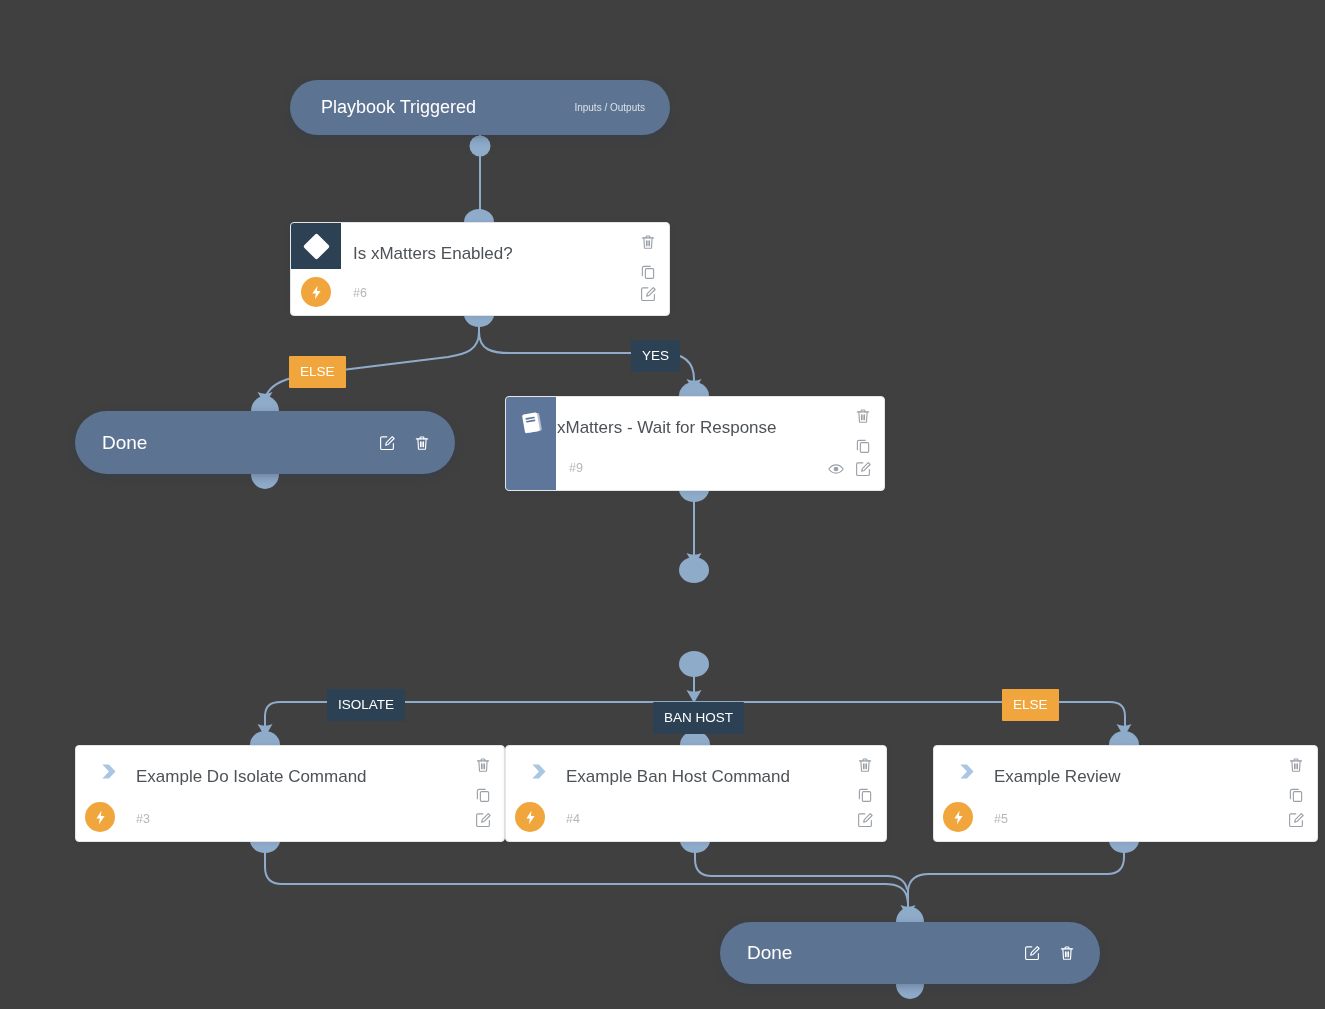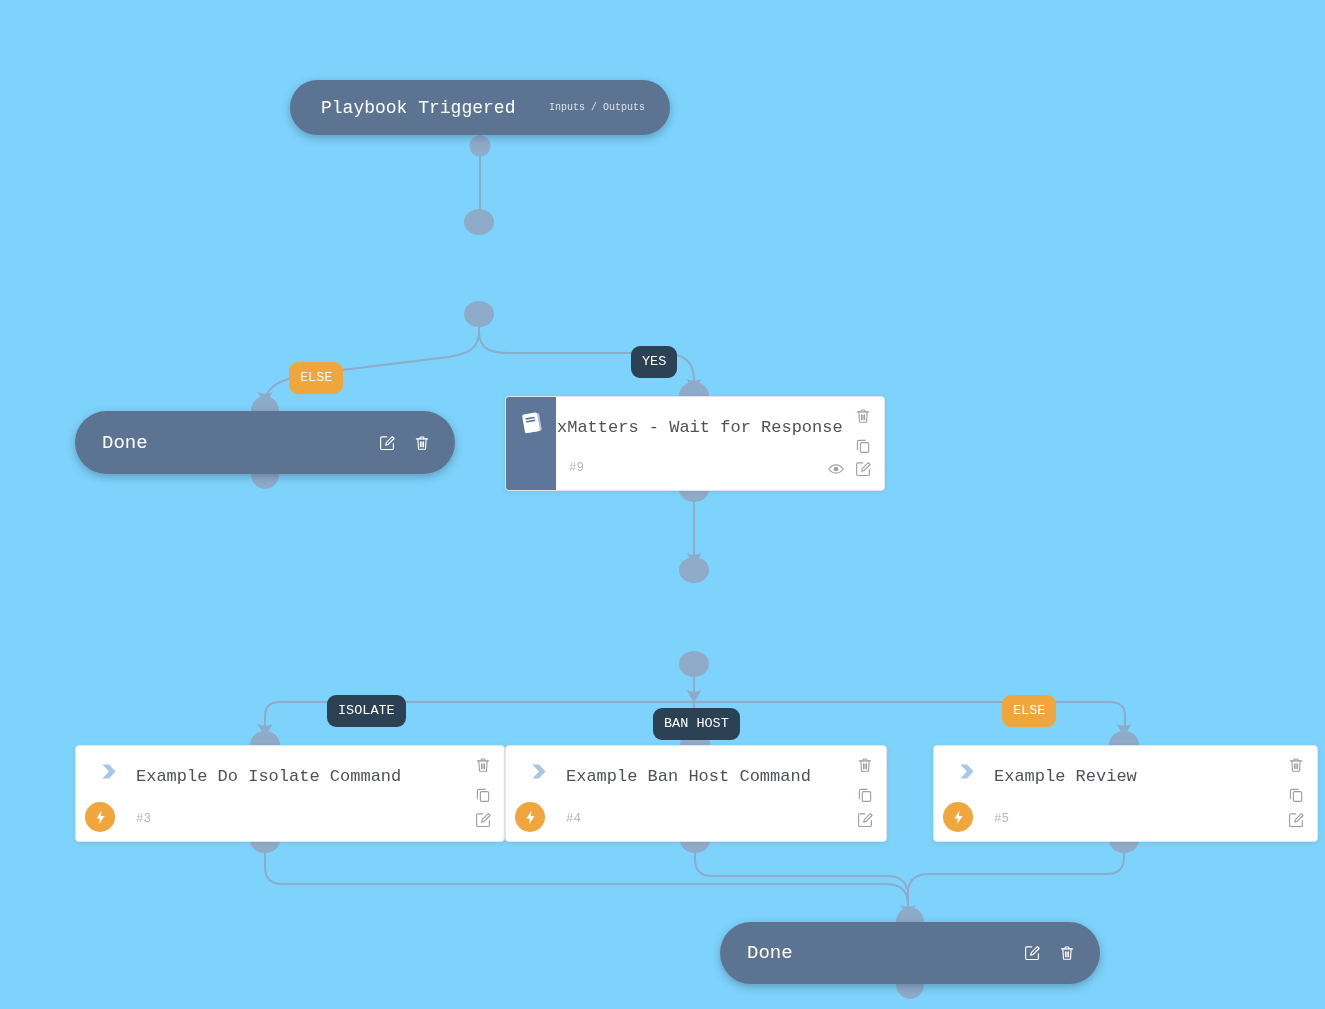--- a/index.html
+++ b/index.html
@@ -1,17 +1,17 @@
 <!DOCTYPE html>
 <html><head>
 <meta charset="utf-8">
 <style>
   html,body{margin:0;padding:0;background:#fff;}
-  .canvas{position:relative;width:1325px;height:1009px;background:#7dd3fc;overflow:hidden;
-          font-family:Liberation Mono, monospace;}
+  .canvas{position:relative;width:1325px;height:1009px;background:#404040;overflow:hidden;
+          font-family:Liberation Sans, sans-serif;}
   .wires{position:absolute;left:0;top:0;z-index:0;}
 
   
   .node{position:absolute;background:#fff;border:1px solid #e3e6e8;border-radius:4px;
         box-shadow:0 1px 4px rgba(40,50,60,.10);z-index:2;cursor:pointer;}
   .node.selected{border:1.5px solid #9fc1e3;}
   .node-title{position:absolute;left:62px;top:21px;font-size:17px;color:#4e5256;white-space:nowrap;}
   .node-num{position:absolute;left:62px;bottom:15px;font-size:12.5px;color:#b4b7ba;}
   .badge-decision{position:absolute;left:0;top:0;width:50px;height:46px;background:#2d4154;
         border-radius:3px 0 0 0;display:flex;align-items:center;justify-content:center;}
@@ -30,22 +30,22 @@
 
   
   .pill{position:absolute;background:#5d7392;border-radius:32px;color:#fff;display:flex;
         align-items:center;box-shadow:0 3px 9px rgba(45,58,80,.35);z-index:2;cursor:pointer;}
   .pill-title{font-size:19px;margin-left:27px;}
   .pill-sub{margin-left:auto;margin-right:25px;font-size:10px;color:rgba(255,255,255,.78);cursor:pointer;}
   .pill-icons{margin-left:auto;margin-right:24px;display:flex;gap:17px;align-items:center;}
   .pill-icons .ic{position:static;color:#fff;}
 
   
-  .edge-label{position:absolute;border-radius:9px;color:#fff;font-size:13.5px;line-height:1;
-        padding:9px 11px;z-index:3;white-space:nowrap;cursor:pointer;margin-top:6px;}
+  .edge-label{position:absolute;border-radius:1px;color:#fff;font-size:13.5px;line-height:1;
+        padding:9px 11px;z-index:3;white-space:nowrap;cursor:pointer;}
   .lbl-orange{background:#f0a63c;}
   .lbl-navy{background:#2d4154;}
 </style>
 </head>
 <body>
 
 <div class="canvas">
 
   <svg width="0" height="0" style="position:absolute" aria-hidden="true">
     <defs>
@@ -131,20 +131,47 @@
       <ellipse cx="910" cy="922" rx="14" ry="15"></ellipse>
       <ellipse cx="910" cy="984" rx="14" ry="15"></ellipse>
     </g>
   </svg>
 
   <div class="pill" style="left:290px;top:80px;width:380px;height:55px;border-radius:28px;">
     <span class="pill-title" style="font-size:18px;margin-left:31px;">Playbook Triggered</span>
     <span class="pill-sub">Inputs / Outputs</span>
   </div>
 
+  <div class="node" style="left:290px;top:222px;width:378px;height:92px;">
+    <div class="badge-decision">
+      <div class="diamond"></div>
+    </div>
+    <div class="bolt-badge">
+      <svg width="17" height="17" viewBox="0 0 24 24">
+          <use href="#i-bolt"></use>
+        </svg>
+    </div>
+    <div class="node-title">Is xMatters Enabled?</div>
+    <div class="node-num">#6</div>
+    <button class="ic ic-trash">
+        <svg viewBox="0 0 24 24">
+          <use href="#i-trash"></use>
+        </svg>
+      </button>
+    <button class="ic ic-copy">
+        <svg viewBox="0 0 24 24">
+          <use href="#i-copy"></use>
+        </svg>
+      </button>
+    <button class="ic ic-edit">
+        <svg viewBox="0 0 24 24">
+          <use href="#i-edit"></use>
+        </svg>
+      </button>
+  </div>
 
   <div class="edge-label lbl-orange" style="left:289px;top:356px;">ELSE</div>
 
   <div class="pill" style="left:75px;top:411px;width:380px;height:63px;">
     <span class="pill-title">Done</span>
     <span class="pill-icons">
       <button class="ic">
           <svg viewBox="0 0 24 24">
             <use href="#i-edit"></use>
           </svg>

